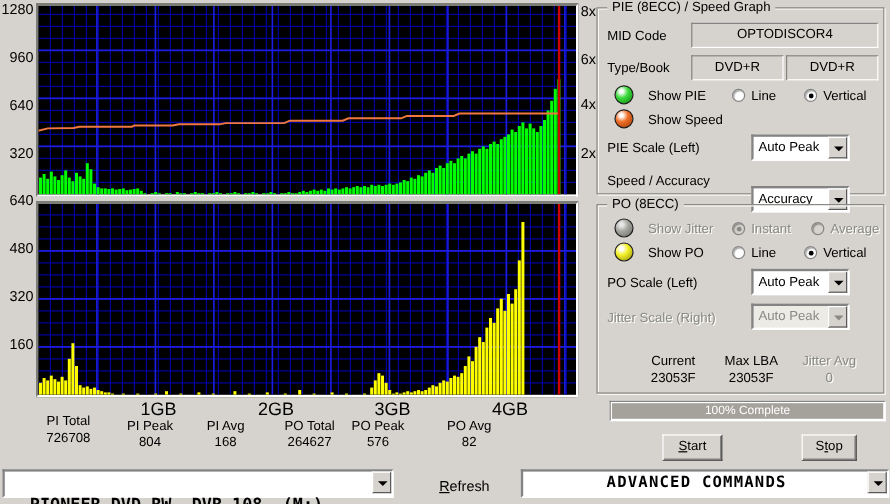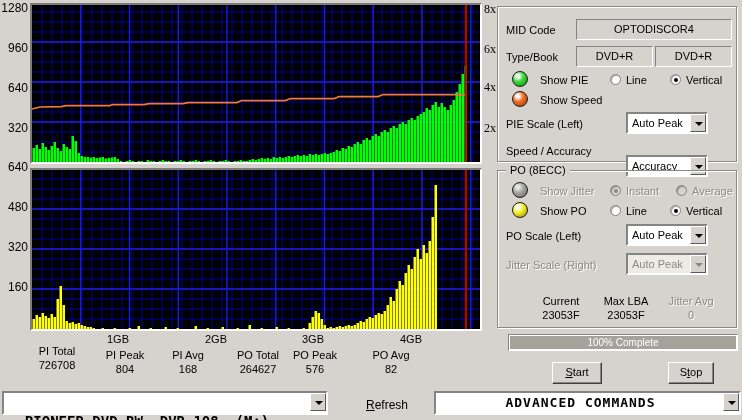--- a/index.html
+++ b/index.html
@@ -12,22 +12,22 @@
   }
   .abs { position:absolute; }
 
   
   .graph-panel {
     position:absolute; background:#000;
     border:2px solid;
     border-color:#7d7d77 #ffffff #ffffff #7d7d77;
   }
   .ylab { position:absolute; width:28px; text-align:right; font-size:12px; }
-  .xlab { position:absolute; width:40px; text-align:left; font-size:11px; }
-  .slab { position:absolute; left:484px; width:24px; font-size:12px;font-family:Liberation Serif, serif; }
+  .xlab { position:absolute; width:40px; text-align:right; font-size:15px; }
+  .slab { position:absolute; left:484px; width:24px; font-size:12px; }
 
   
   .stat { position:absolute; width:80px; text-align:center; }
   .stat .lab { display:block; }
   .stat .val { display:block; margin-top:2px; }
   .field {
     position:absolute; background:#d6d3ce;
     border:1px solid; border-color:#848484 #ffffff #ffffff #848484;
     text-align:center; line-height:19px; height:21px;
   }
@@ -527,20 +527,21 @@
 <span class="abs" style="left:366px; top:398px; font-size:12px;"><span></span><span class="accel">R</span><span>efresh</span></span>
 
 <div class="combo mono adv-text" style="left:434px; top:391px; width:307px; height:24px; padding-right:18px;">
   <span>ADVANCED COMMANDS</span>
   <span class="arrow-btn">
       <span class="tri"></span>
     </span>
 </div>
 
 <div class="group" style="left:497px; top:6px; width:240px; height:156px;">
+  <span class="group-title">PIE (8ECC) / Speed Graph</span>
 
   <span class="abs" style="left:8px; top:17px">MID Code</span>
   <div class="field" style="left:78px; top:12px; width:156px;">
     <span>OPTODISCOR4</span>
   </div>
 
   <span class="abs" style="left:8px; top:44px">Type/Book</span>
   <div class="field" style="left:78px; top:39px; width:77px;">
     <span>DVD+R</span>
   </div>

